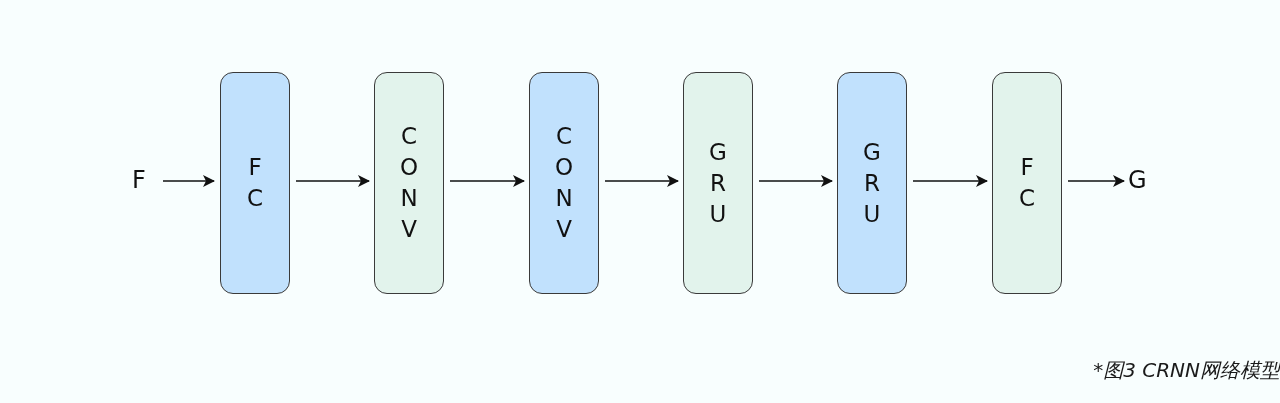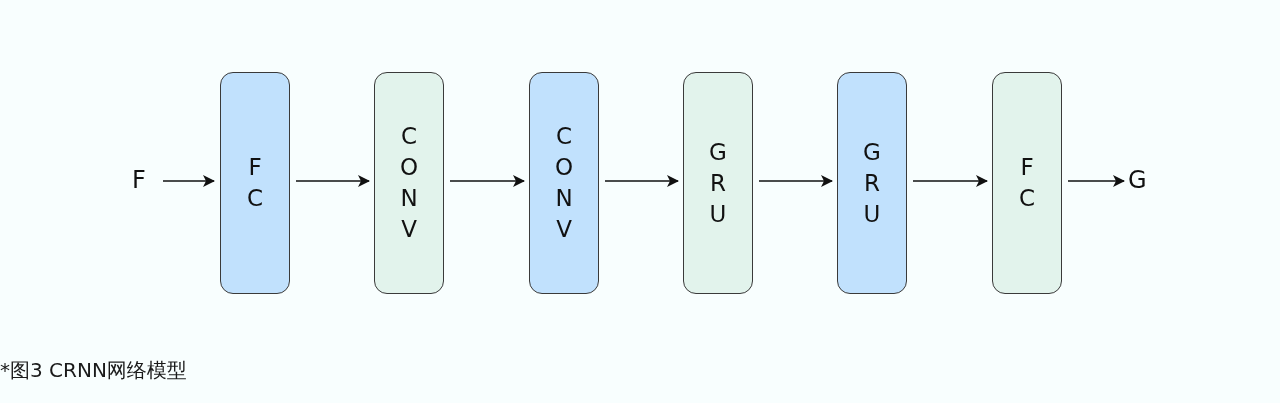--- a/index.html
+++ b/index.html
@@ -35,23 +35,24 @@
     top: 166px;
     font-size: 24px;
     color: #111;
   }
   svg.arrows { position: absolute; left: 0; top: 0; }
   .caption {
     position: absolute;
     top: 357px;
     left: 0;
     width: 1280px;
-    text-align: left;
+    text-align: right;
     font-size: 20px;
     color: #1a1a1a;
+    font-style: italic;
   }
 </style>
 </head>
 <body>
 
 <div id="diagram">
   <svg class="arrows" width="1280" height="403">
     <defs>
       <marker id="ah" markerWidth="12" markerHeight="12" refX="11" refY="6" orient="auto" markerUnits="userSpaceOnUse">
         <path d="M0,0 L12,6 L0,12 L3,6 Z" fill="#111"></path>

